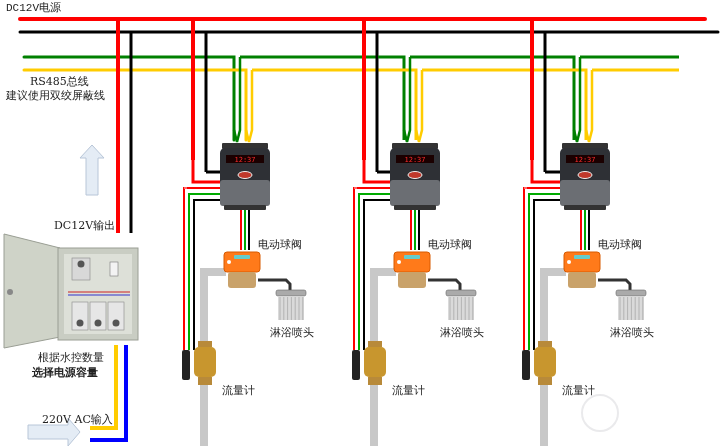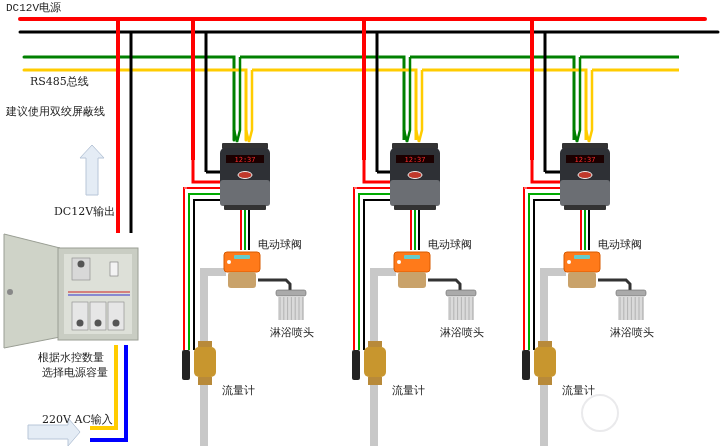--- a/index.html
+++ b/index.html
@@ -189,24 +189,24 @@
       </g>
     </g>
 
   <g opacity="0.12" fill="none" stroke="#556">
     <circle cx="600" cy="413" r="18" stroke-width="2"></circle>
   </g>
 </svg>
 
 <div class="lbl" style="left:6px;top:1px;font-family:Liberation Mono, monospace;">DC12V电源</div>
 <div class="lbl" style="left:6px;top:75px;margin-left:24px;">RS485总线</div>
-<div class="lbl" style="left:6px;top:89px;margin-top:16px;">建议使用双绞屏蔽线</div>
-<div class="lbl" style="left:54px;top:205px;text-align:center;">DC12V输出</div>
+<div class="lbl" style="left:6px;top:89px;">建议使用双绞屏蔽线</div>
+<div class="lbl" style="left:54px;top:219px;text-align:center;">DC12V输出</div>
 <div class="lbl" style="left:38px;top:351px;font-family:Liberation Mono, monospace;">根据水控数量</div>
-<div class="lbl" style="left:42px;top:366px;">选择电源容量</div>
+<div class="lbl" style="left:32px;top:366px;font-weight:bold;">选择电源容量</div>
 <div class="lbl" style="left:42px;top:413px;">220V AC输入</div>
 
 <div id="unit-labels">
     <div class="lbl" style="left: 258px; top: 238px;">电动球阀</div>
     <div class="lbl" style="left: 270px; top: 326px;">淋浴喷头</div>
     <div class="lbl" style="left: 222px; top: 384px;">流量计</div>
     <div class="lbl" style="left: 428px; top: 238px;">电动球阀</div>
     <div class="lbl" style="left: 440px; top: 326px;">淋浴喷头</div>
     <div class="lbl" style="left: 392px; top: 384px;">流量计</div>
     <div class="lbl" style="left: 598px; top: 238px;">电动球阀</div>

